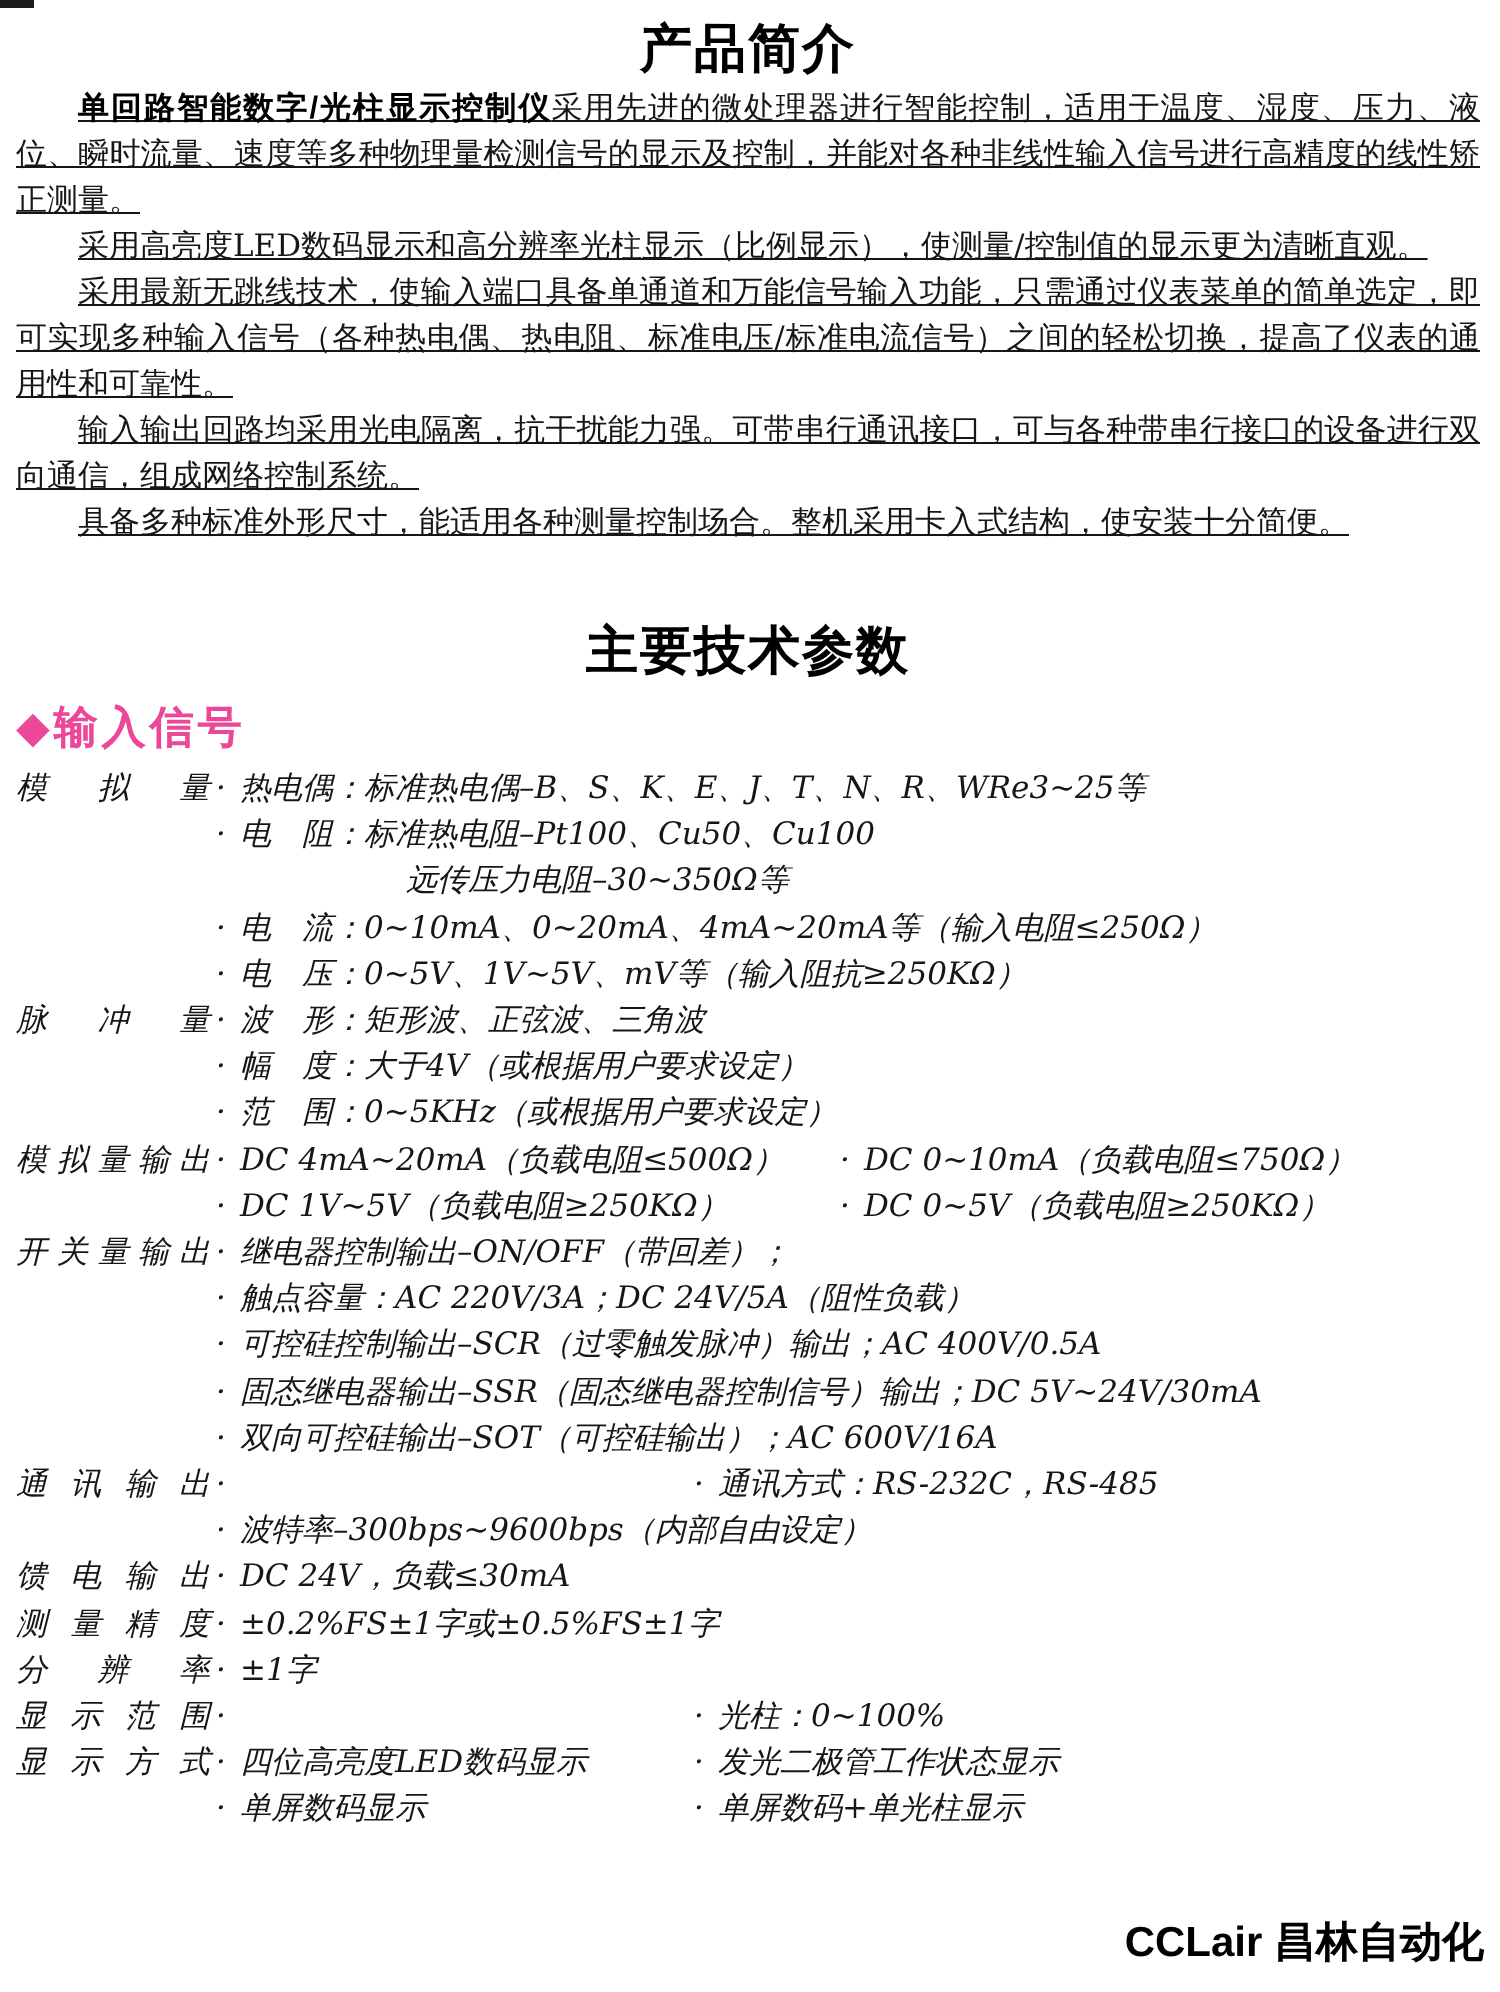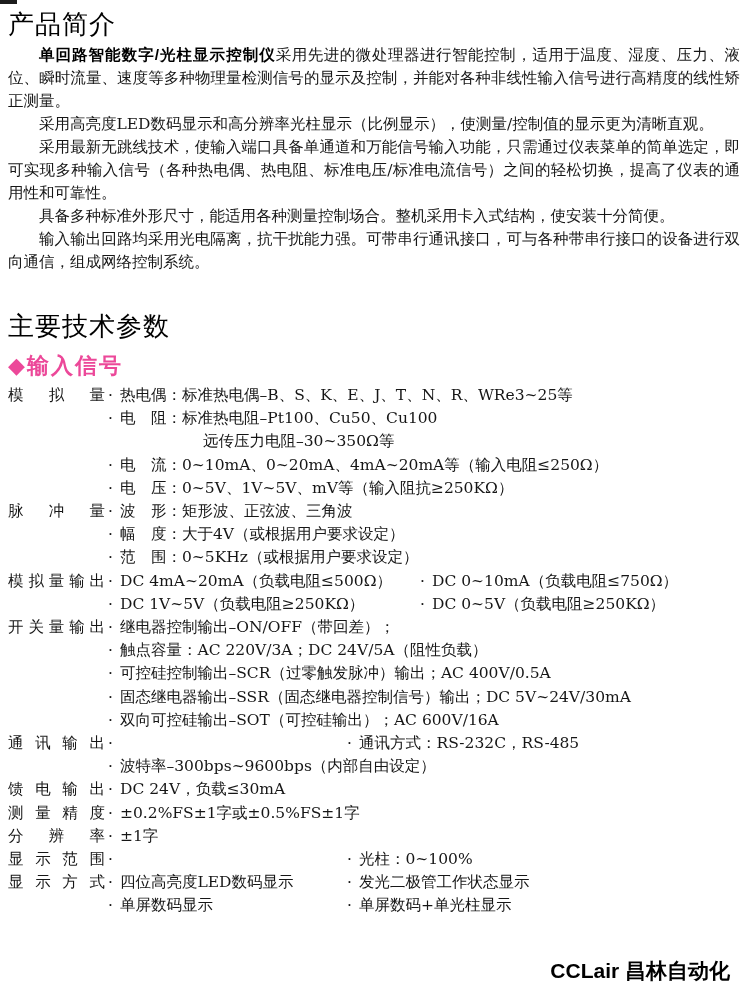--- a/index.html
+++ b/index.html
@@ -5,63 +5,63 @@
   * { margin:0; padding:0; box-sizing:border-box; }
   html,body { background:#ffffff; }
   .page {
     position:relative; width:750px; height:996px; background:#fff; overflow:hidden;
     color:#161616; font-family:"DejaVu Serif","Liberation Serif",serif;
     padding:8px 10px 0 8px;
   }
   .corner-mark { position:absolute; left:0; top:0; width:17px; height:4px; background:#1c1c1c; }
   .doc-title {
     font-family:"Liberation Sans","DejaVu Sans",sans-serif;
-    font-size:26px; line-height:32px; font-weight:normal; color:#000; letter-spacing:1px;
+    font-size:26px; line-height:32px; font-weight:bold; color:#000; letter-spacing:1px;text-align:center;
   }
   .params-title { margin-top:36px; }
   .intro { margin-top:3px; }
-  .para { font-size:15.5px; line-height:23px; text-align:justify; text-indent:31px; color:#161616; }
+  .para { font-size:15.5px; line-height:23px; text-align:justify; text-indent:31px; color:#161616;text-decoration:underline; }
   .para b { font-family:"Liberation Sans","DejaVu Sans",sans-serif; color:#000; letter-spacing:0.5px; }
   .section-heading {
     font-size:22px; line-height:24px; font-weight:600; letter-spacing:2px;
     margin:11px 0 7px 0; color:#ec4899;
   }
-  .spec-row { display:flex; align-items:flex-start; }
+  .spec-row { display:flex; align-items:flex-start;font-style:italic; }
   .spec-label {
     flex:0 0 97px; margin-right:3px;
     font-size:15.5px; line-height:23.2px;
     text-align:justify; text-align-last:justify;
   }
   .spec-items { flex:1; min-width:0; }
   .spec-line { display:flex; font-size:15.5px; line-height:23.2px; }
   .spec-line.cont { padding-left:95px; }
   .spec-cell { display:flex; }
   .spec-cell .bullet { flex:0 0 12px; }
   .spec-cell.c1-wide { width:312px; flex:0 0 312px; }
   .spec-cell.c1-narrow { width:239px; flex:0 0 239px; }
   .logo {
-    position:absolute; right:20px; bottom:11px;
+    position:absolute; right:8px; bottom:11px;
     font-family:"Liberation Sans","DejaVu Sans",sans-serif;
     font-weight:bold; font-size:21px; color:#000;
   }
 </style>
 </head>
 <body>
 
 <div class="page">
   <div class="corner-mark"></div>
 
   <h1 class="doc-title">产品简介</h1>
 
   <div class="intro">
       <p class="para"><b>单回路智能数字/光柱显示控制仪</b>采用先进的微处理器进行智能控制，适用于温度、湿度、压力、液位、瞬时流量、速度等多种物理量检测信号的显示及控制，并能对各种非线性输入信号进行高精度的线性矫正测量。</p>
       <p class="para">采用高亮度LED数码显示和高分辨率光柱显示（比例显示），使测量/控制值的显示更为清晰直观。</p>
       <p class="para">采用最新无跳线技术，使输入端口具备单通道和万能信号输入功能，只需通过仪表菜单的简单选定，即可实现多种输入信号（各种热电偶、热电阻、标准电压/标准电流信号）之间的轻松切换，提高了仪表的通用性和可靠性。</p>
+      <p class="para">输入输出回路均采用光电隔离，抗干扰能力强。可带串行通讯接口，可与各种带串行接口的设备进行双向通信，组成网络控制系统。</p>
       <p class="para">具备多种标准外形尺寸，能适用各种测量控制场合。整机采用卡入式结构，使安装十分简便。</p>
-      <p class="para">输入输出回路均采用光电隔离，抗干扰能力强。可带串行通讯接口，可与各种带串行接口的设备进行双向通信，组成网络控制系统。</p>
     </div>
 
   <h1 class="doc-title params-title">主要技术参数</h1>
 
   <div id="sections">
       <section>
         <h2 class="section-heading">◆输入信号</h2>
         <div class="spec-row">
           <span class="spec-label">模拟量</span>
           <div class="spec-items">

